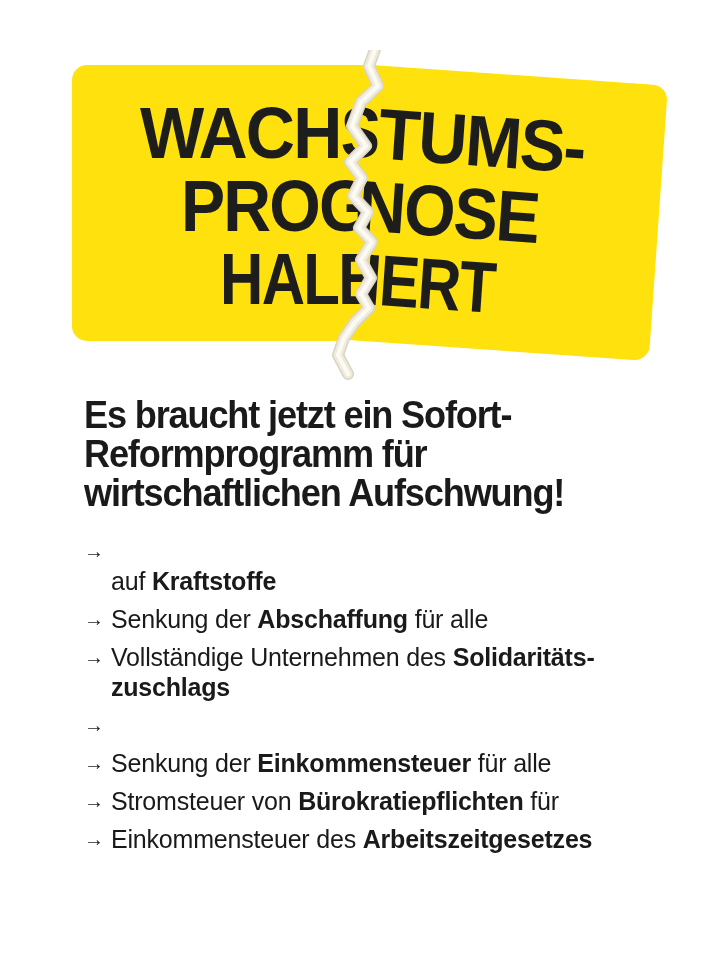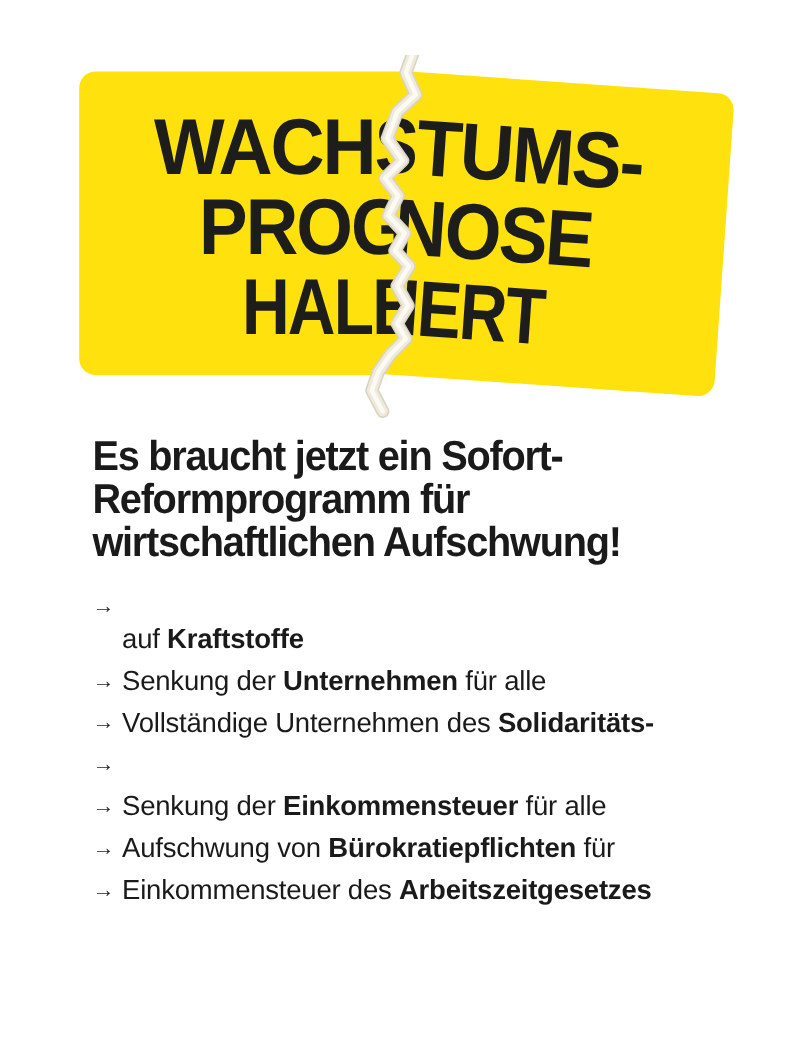--- a/index.html
+++ b/index.html
@@ -101,42 +101,43 @@
     <li class="item">
       <span class="arrow">→</span>
       <p class="itext">
         <br>
         <span>auf </span><b>Kraftstoffe</b>
       </p>
     </li>
     <li class="item">
       <span class="arrow">→</span>
       <p class="itext">
-        <span>Senkung der </span><b>Unternehmen</b><span> für alle</span>
+        <span>Senkung der </span><b>Abschaffung</b><span> für alle</span>
       </p>
     </li>
     <li class="item">
       <span class="arrow">→</span>
       <p class="itext">
         <span>Vollständige Unternehmen des </span><b>Solidaritäts-</b><br>
+        <b>zuschlags</b>
       </p>
     </li>
     <li class="item">
       <span class="arrow">→</span>
     </li>
     <li class="item">
       <span class="arrow">→</span>
       <p class="itext">
         <span>Senkung der </span><b>Einkommensteuer</b><span> für alle</span>
       </p>
     </li>
     <li class="item">
       <span class="arrow">→</span>
       <p class="itext">
-        <span>Aufschwung von </span><b>Bürokratiepflichten</b><span> für</span><br>
+        <span>Stromsteuer von </span><b>Bürokratiepflichten</b><span> für</span><br>
       </p>
     </li>
     <li class="item">
       <span class="arrow">→</span>
       <p class="itext">
         <span>Einkommensteuer des </span><b>Arbeitszeitgesetzes</b>
       </p>
     </li>
   </ul>
 

